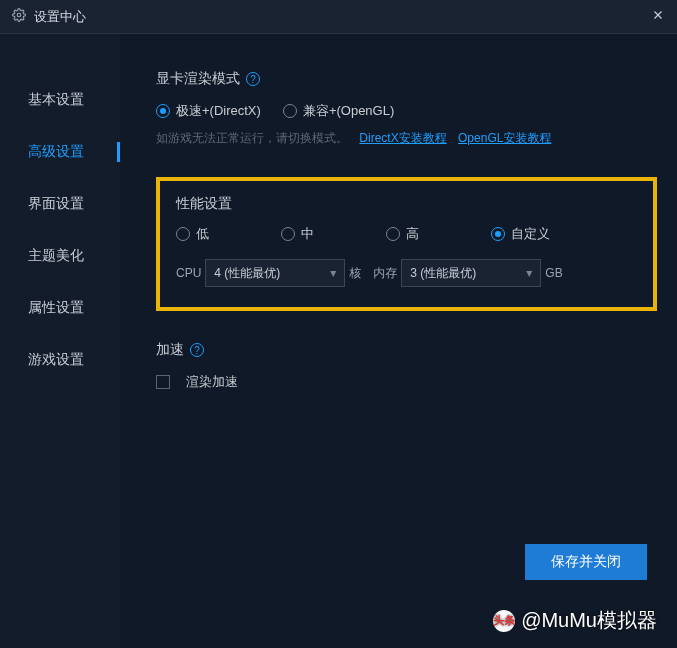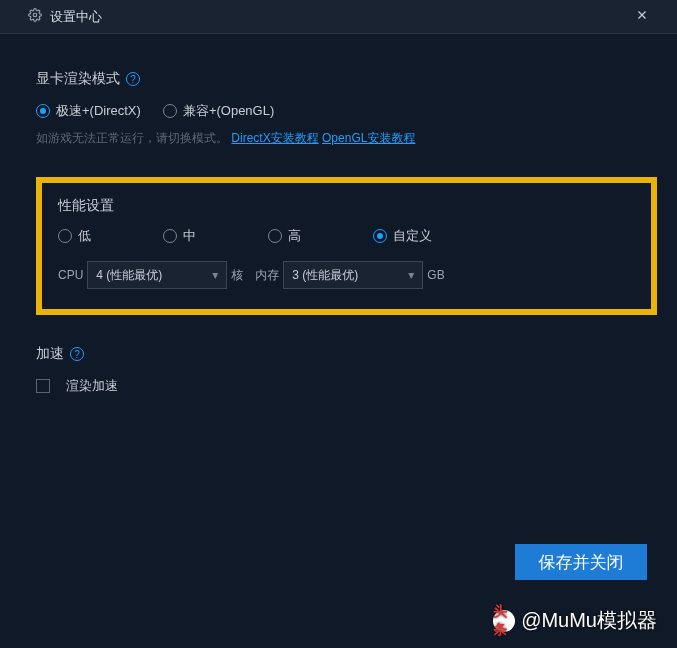--- a/index.html
+++ b/index.html
@@ -11,21 +11,21 @@
       color: #c8cdd4;
       font-size: 13px;
       overflow: hidden;
       position: relative;
     }
     .titlebar {
       height: 34px;
       background: #1a2332;
       display: flex;
       align-items: center;
-      padding: 0 28px;
+      padding: 0 12px;
       border-bottom: 1px solid #2a3445;
     }
     .titlebar .gear { margin-right: 8px; color: #9aa4b3; }
     .titlebar .title { flex: 1; color: #d7dde6; font-size: 13px; }
     .titlebar .close { color: #c8cdd4; cursor: pointer; font-size: 16px; }
     .body { display: flex; height: calc(100% - 34px); }
     .sidebar {
       width: 120px;
       background: #131c2b;
       padding-top: 40px;
@@ -96,23 +96,23 @@
     }
     .radio.selected .radio-circle { border-color: #1e9fff; }
     .radio.selected .radio-circle::after {
       content: "";
       width: 6px;
       height: 6px;
       background: #1e9fff;
       border-radius: 50%;
     }
     .hint-row { color: #5e6876; font-size: 12px; margin-bottom: 30px; }
-    .link { color: #1e9fff; text-decoration: underline; cursor: pointer; margin-left: 0; }
+    .link { color: #1e9fff; text-decoration: underline; cursor: pointer; margin-left: 8px; }
     .perf-box {
-      border: 6px solid #eab308;
+      border: 4px solid #eab308;
       padding: 14px 16px 20px 16px;
       margin-bottom: 30px;
     }
     .perf-box .section-title { margin-bottom: 12px; }
     .perf-radios { display: flex; align-items: center; margin-bottom: 16px; }
     .perf-radios .radio { width: 105px; }
     .perf-radios .radio:last-child { width: auto; }
     .spec-row { display: flex; align-items: center; gap: 4px; }
     .spec-label { color: #9aa4b3; font-size: 12px; }
     .select {
@@ -135,27 +135,27 @@
       height: 14px;
       border: 1px solid #5a6475;
       cursor: pointer;
     }
     .footer {
       position: absolute;
       right: 30px;
       bottom: 68px;
     }
     .save-btn {
-      width: 132px;
+      width: 122px;
       height: 36px;
       background: #1e7cd6;
       color: #fff;
       border: none;
       cursor: pointer;
-      font-size: 17px;
+      font-size: 14px;
     }
     .watermark {
       position: absolute;
       right: 20px;
       bottom: 14px;
       color: #fff;
       font-size: 20px;
       font-weight: 500;
       display: flex;
       align-items: center;
@@ -180,20 +180,40 @@
   <span class="title">设置中心</span>
   <span class="close">
     <svg width="14" height="14" viewBox="0 0 24 24" fill="none" stroke="currentColor" stroke-width="2">
         <line x1="18" y1="6" x2="6" y2="18"></line>
         <line x1="6" y1="6" x2="18" y2="18"></line>
       </svg>
   </span>
 </div>
 
 <div class="body">
+  <div class="sidebar">
+    <div class="sidebar-item">
+        <span>基本设置</span>
+      </div>
+    <div class="sidebar-item active">
+        <span>高级设置</span>
+      </div>
+    <div class="sidebar-item">
+        <span>界面设置</span>
+      </div>
+    <div class="sidebar-item">
+        <span>主题美化</span>
+      </div>
+    <div class="sidebar-item">
+        <span>属性设置</span>
+      </div>
+    <div class="sidebar-item">
+        <span>游戏设置</span>
+      </div>
+  </div>
 
   <div class="content">
 
     <div class="section-title">
       <span>显卡渲染模式</span>
       <span class="help-icon">?</span>
     </div>
     <div class="radio-row">
       <div class="radio selected">
         <span class="radio-circle"></span>
@@ -255,17 +275,17 @@
     <div class="checkbox-row">
       <span class="checkbox"></span>
       <span>渲染加速</span>
     </div>
 
     <div class="footer">
       <button class="save-btn">保存并关闭</button>
     </div>
 
     <div class="watermark">
-      <span class="wm-icon" style="font-size:14px;">头条</span>
+      <span class="wm-icon" style="font-size:11px;">头条</span>
       <span>@MuMu模拟器</span>
     </div>
   </div>
 </div>
 
 </body></html>

